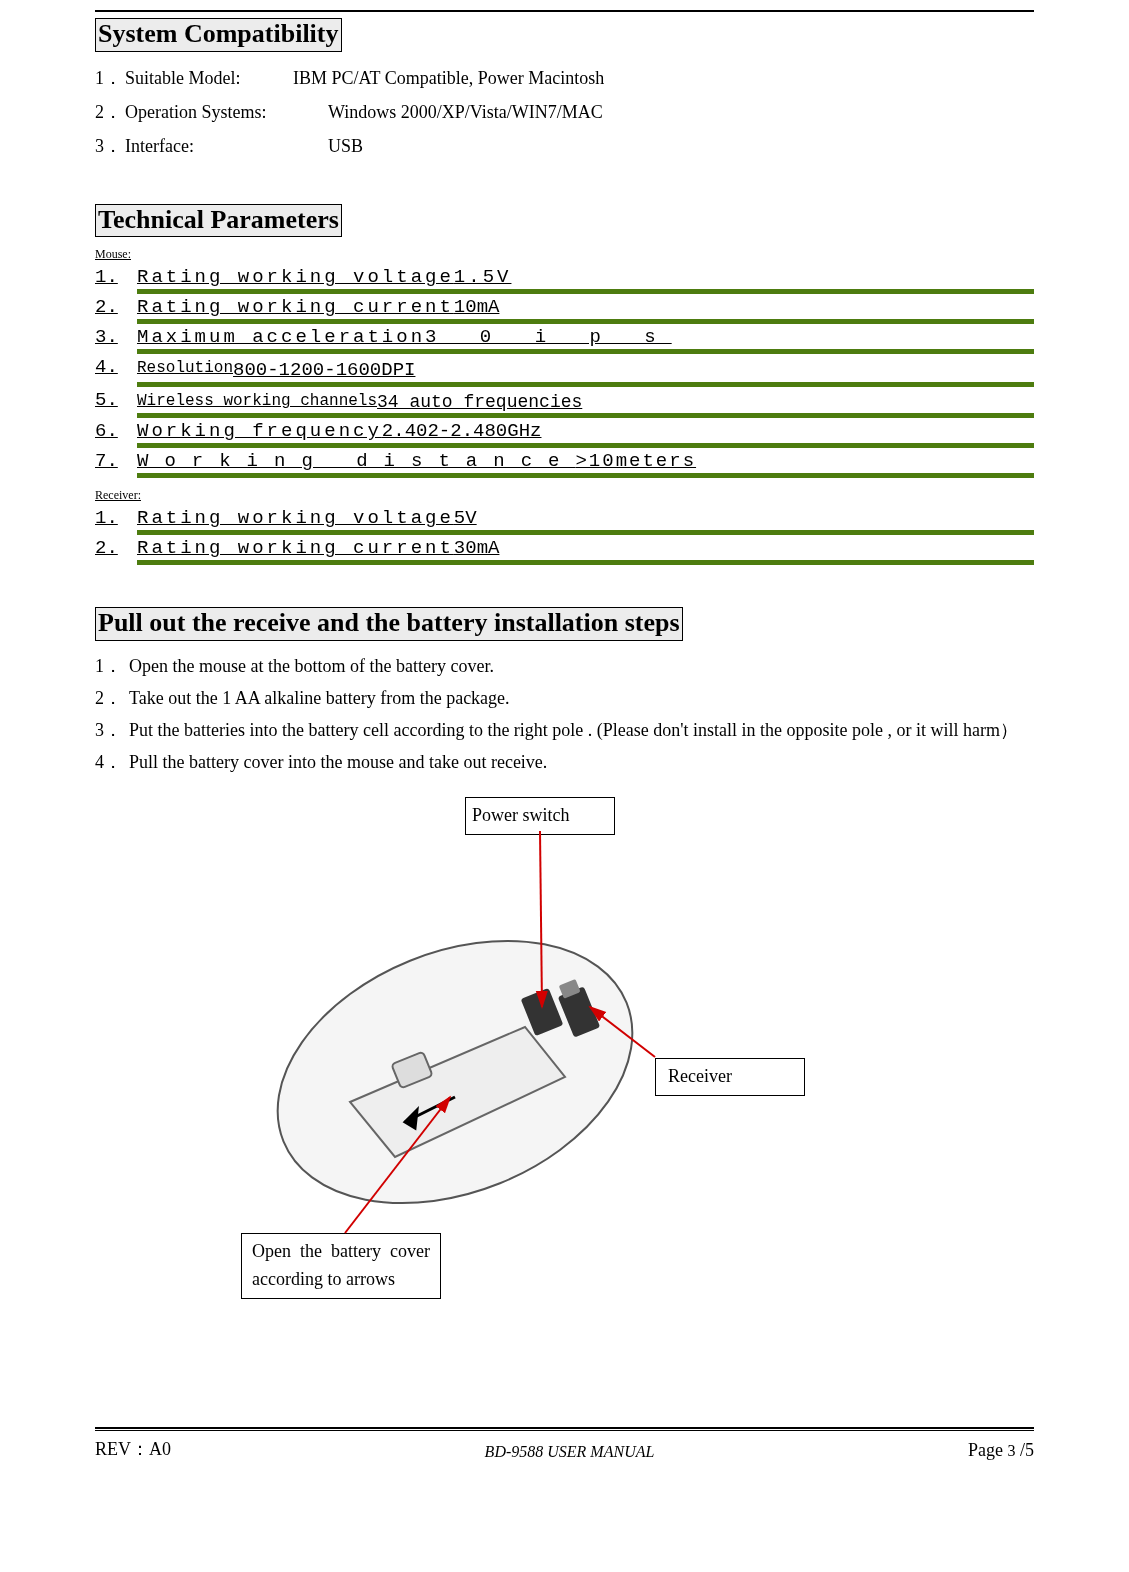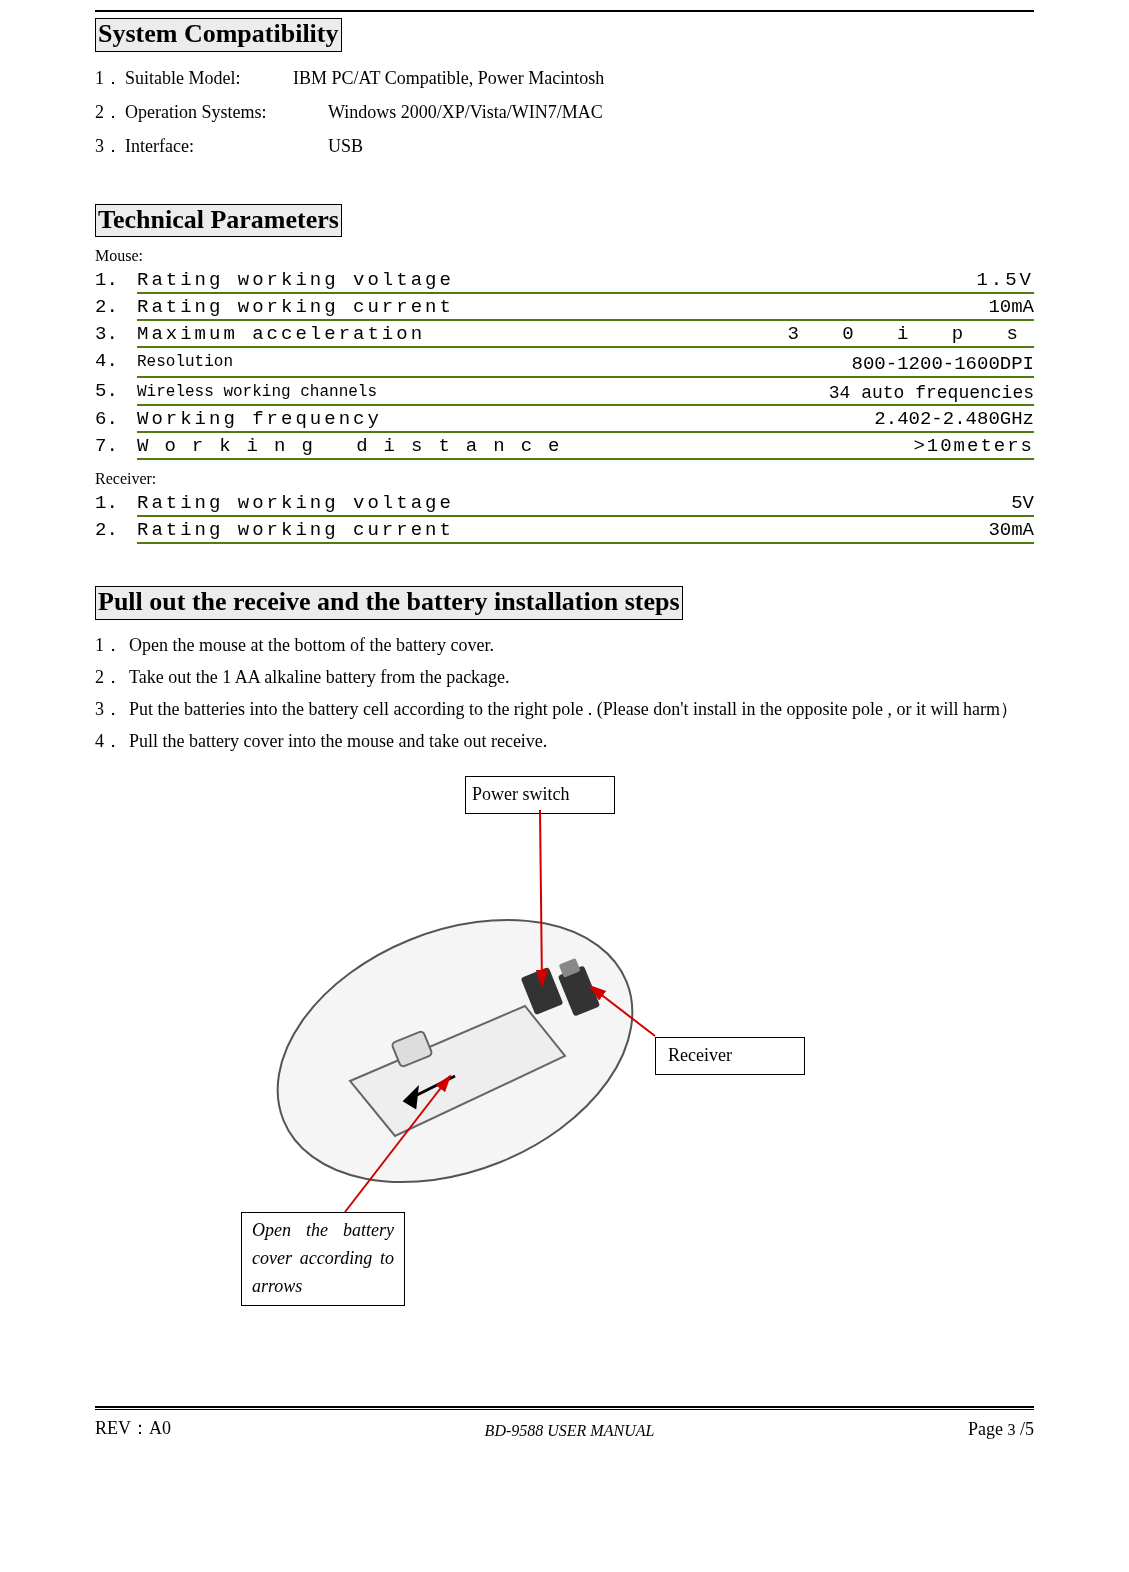--- a/index.html
+++ b/index.html
@@ -48,23 +48,23 @@
   .cl-label { }
   .cl-gap { }
   .cl-val { }
   .row1 .cl-label { width: 140px; }
   .row1 .cl-gap   { width: 28px; }
   .row2 .cl-label { width: 175px; }
   .row2 .cl-gap   { width: 28px; }
   .row3 .cl-label { width: 95px; }
   .row3 .cl-gap   { width: 108px; }
 
-  .tp-section { margin-top: 40px; }
+  .tp-section { margin-top: 40px; text-decoration: underline; }
   .subhead {
-    font-size: 16px;
+    font-size: 12px;
     margin: 10px 0 2px 0;
   }
   .param-list {
     list-style: none;
     padding: 0;
     margin: 0;
     font-size: 18px;
   }
   .param-list li {
     display: flex;
@@ -72,22 +72,21 @@
     padding: 2px 0 0 0;
   }
   .p-num {
     width: 42px;
     font-family: "Courier New", monospace;
     font-size: 19px;
   }
   .p-line {
     flex: 1;
     display: flex;
-    justify-content: space-between;
-    border-bottom: 2px solid #4d7c0f;
+    border-bottom: 5px solid #4d7c0f;
     font-family: "Courier New", monospace;
     font-size: 19px;
     padding-bottom: 1px;
   }
   .p-line.sm { font-size: 16px; }
   .p-line.wide { letter-spacing: 3px; }
   .p-line.wide2 { letter-spacing: 16px; }
   .p-line .val.nosp { letter-spacing: 0; }
   .p-line .val.freq { letter-spacing: 0; font-size: 18px; }
 
@@ -116,21 +115,21 @@
   .callout {
     position: absolute;
     border: 1.5px solid #000;
     background: #fff;
     font-size: 18px;
     padding: 4px 10px;
     line-height: 1.55;
   }
   .callout.power { left: 370px; top: 0; width: 150px; padding: 4px 6px; }
   .callout.receiver { left: 560px; top: 261px; width: 150px; padding: 4px 12px; }
-  .callout.batt { left: 146px; top: 436px; width: 164px; text-align: justify; font-style: italic; }
+  .callout.batt { left: 146px; top: 436px; width: 200px; text-align: justify; }
 
   svg.overlay {
     position: absolute;
     left: 0; top: 0;
     width: 930px; height: 580px;
     pointer-events: none;
   }
 
   
   .footer-rule {

